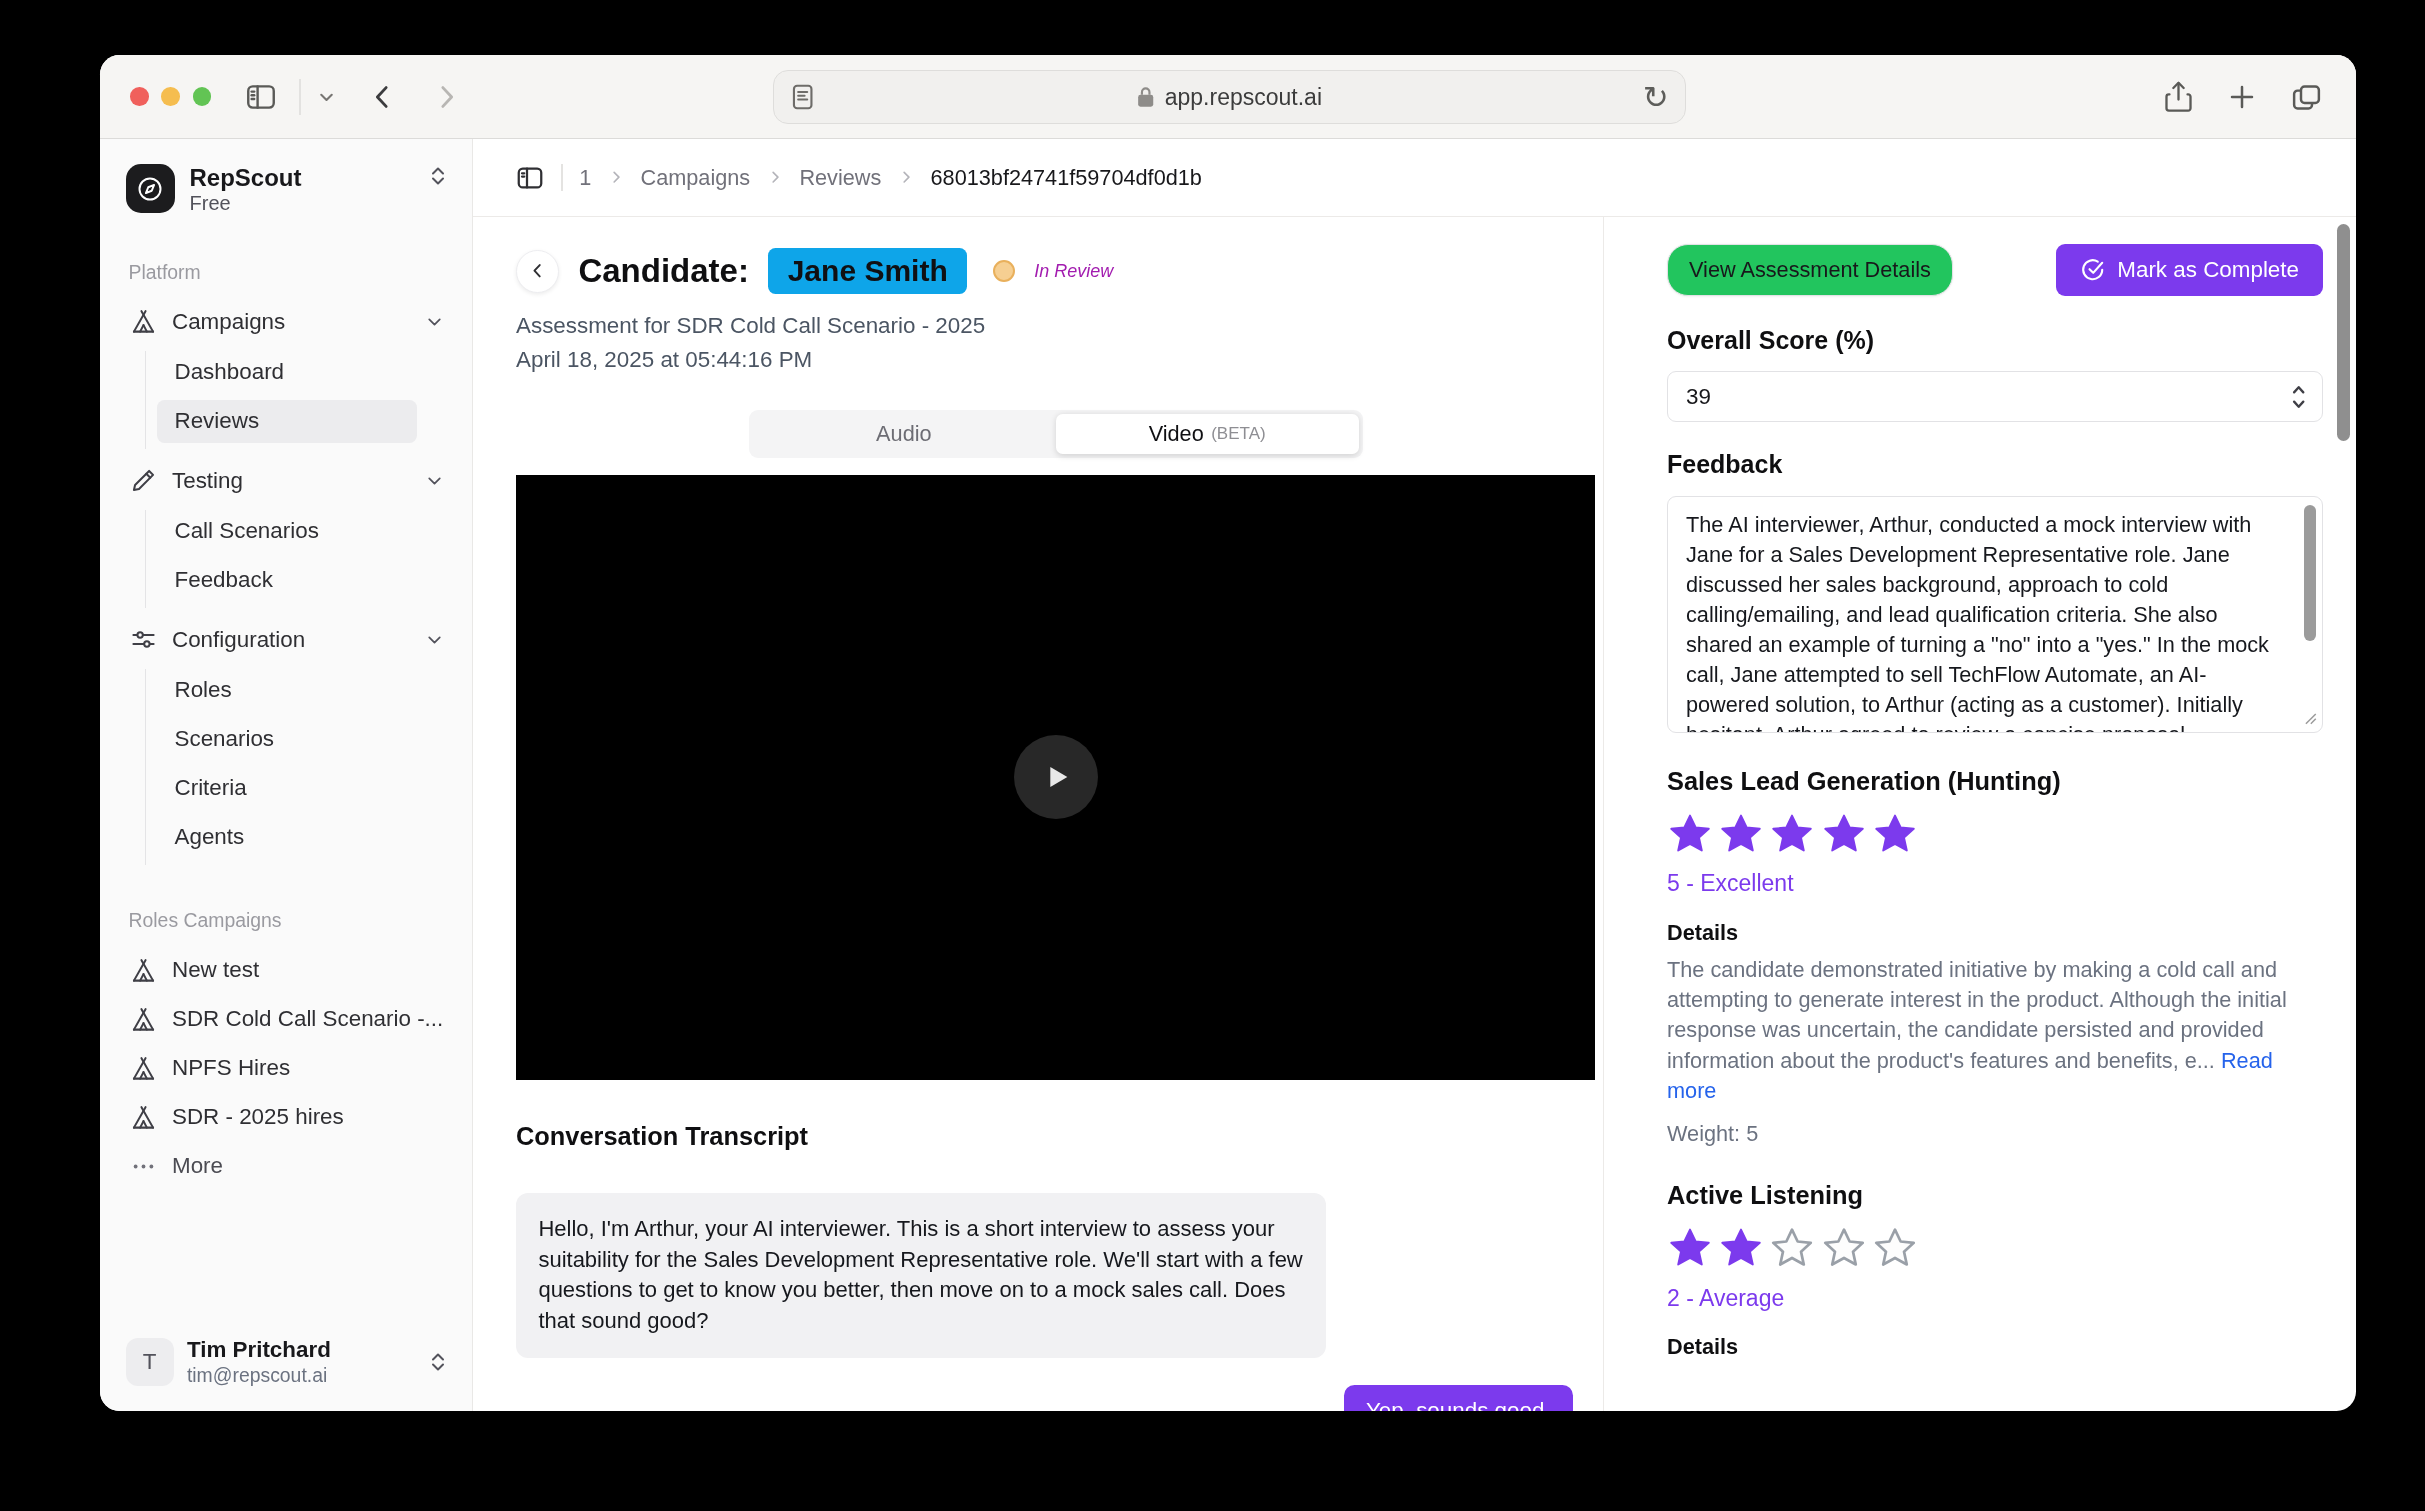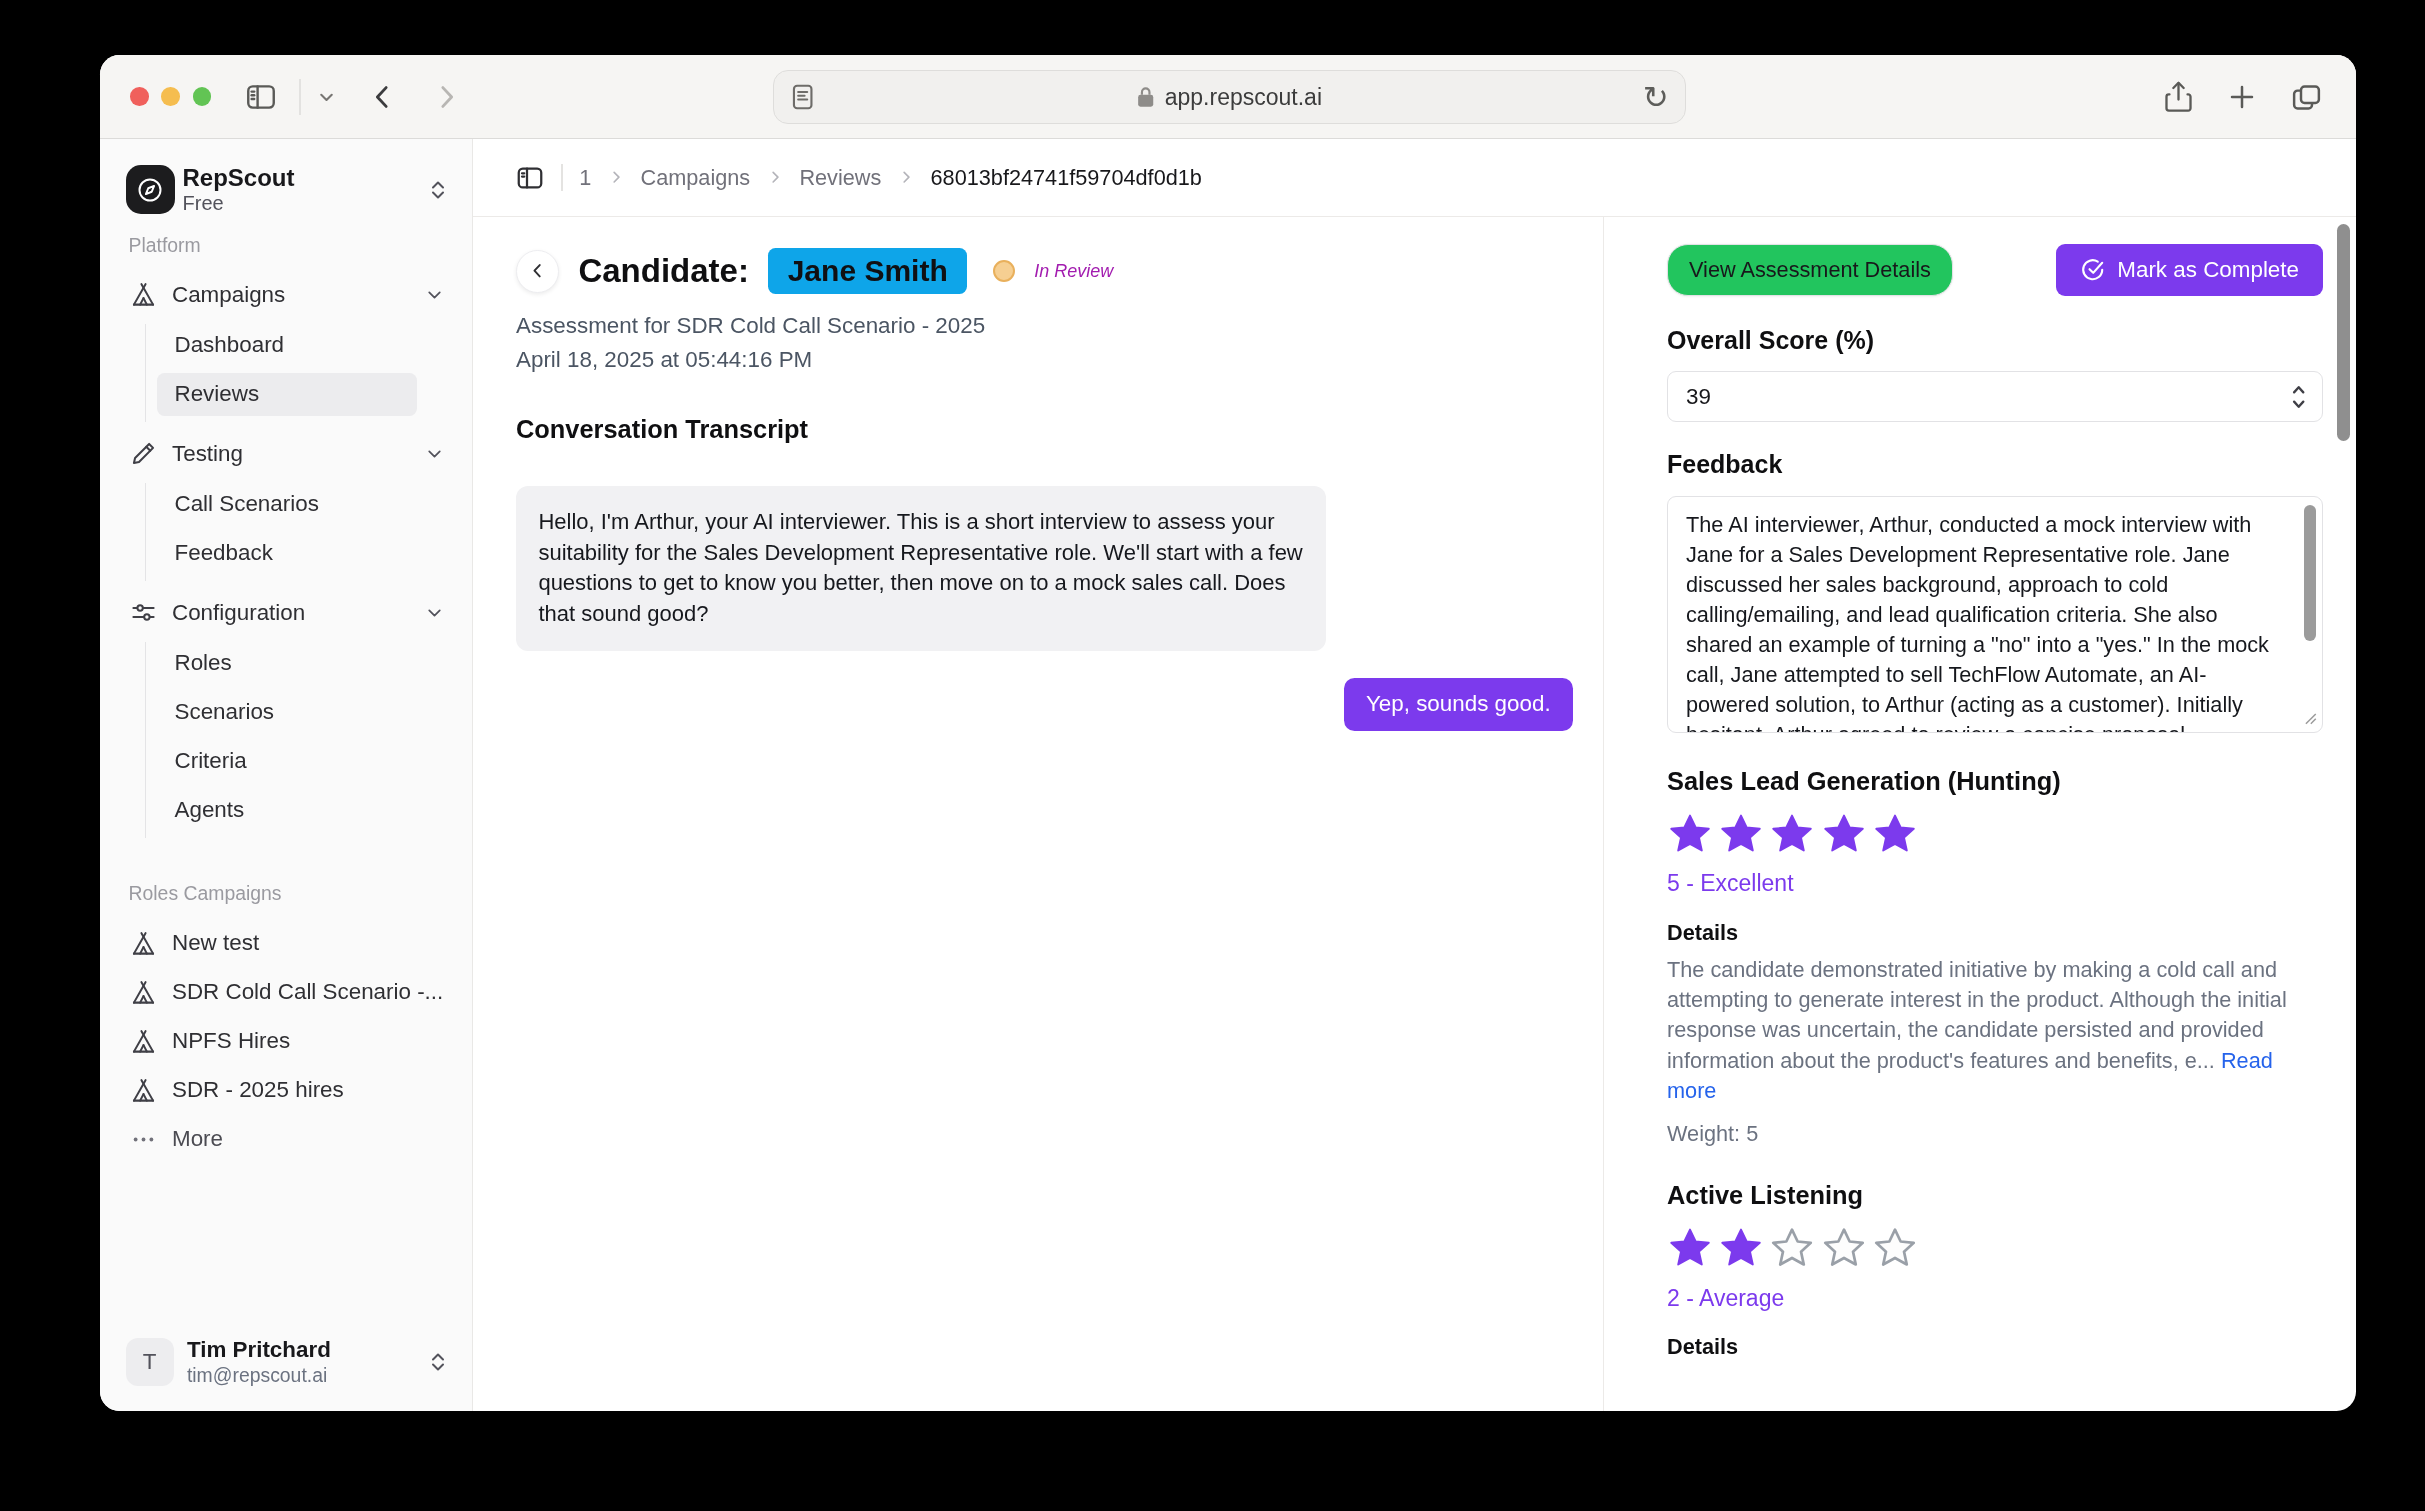--- a/index.html
+++ b/index.html
@@ -23,21 +23,21 @@
                 font-size:23px; color:#3c3c3c; }
   .refresh { font-size:31px; color:#5d5d5a; line-height:1; }
   .chrome-right { position:absolute; right:33px; top:0; height:84px; display:flex; align-items:center; gap:33px; }
 
   
   .app { flex:1; display:flex; min-height:0; }
 
   
   .sidebar { width:373px; flex-shrink:0; background:#fafafa; border-right:1.5px solid #e9e8e6;
              padding:25.4px 18px 19.4px 21px; display:flex; flex-direction:column; }
-  .brand { display:flex; align-items:center; gap:8px; padding:0 4.5px; margin-bottom:19px; }
+  .brand { display:flex; gap:15px; padding:0 4.5px; margin-bottom:46px; }
   .brand-logo { width:49px; height:49px; background:#1c1c1e; border-radius:15px;
                 display:flex; align-items:center; justify-content:center; flex-shrink:0; }
   .brand-name { font-size:24px; font-weight:700; color:#18181b; line-height:1.15; }
   .brand-plan { font-size:20px; color:#52525b; }
   .ml-auto { margin-left:auto; }
   .sec-label { font-size:19.4px; color:#9a9aa0; margin:0 0 16.4px 7.5px; }
   .nrow { display:flex; align-items:center; gap:15px; height:43px; padding:0 9px;
           border-radius:9px; font-size:22.4px; color:#2f2f33; margin-bottom:6px; }
   .children { border-left:1.5px solid #e4e4e6; margin:1.5px 37px 10.5px 24px; padding-left:10.5px; }
   .crow { height:43px; display:flex; align-items:center; padding:0 18px; border-radius:7.5px;
@@ -413,20 +413,38 @@
                 </svg>
             </span>
             <span class="cand-title">Candidate:</span>
             <span class="name-chip">Jane Smith</span>
             <span class="status-dot"></span>
             <span class="status-txt">In Review</span>
           </div>
           <div class="sub">Assessment for SDR Cold Call Scenario - 2025</div>
           <div class="sub2">April 18, 2025 at 05:44:16 PM</div>
 
+          <div class="media">
+            <div class="tabs">
+              <div class="tab">
+                <span>Audio</span>
+              </div>
+              <div class="tab active">
+                <span>Video</span>
+                <span class="beta">(BETA)</span>
+              </div>
+            </div>
+            <div class="video">
+              <span class="play">
+                <svg width="34" height="34" viewBox="0 0 24 24" fill="#e8e8e8">
+                    <polygon points="8,5 20,12 8,19"></polygon>
+                  </svg>
+              </span>
+            </div>
+          </div>
 
           <div class="tr-title">Conversation Transcript</div>
           <div class="bubble-agent">Hello, I'm Arthur, your AI interviewer. This is a short interview to assess your suitability for the Sales Development Representative role. We'll start with a few questions to get to know you better, then move on to a mock sales call. Does that sound good?</div>
           <div class="bubble-user">Yep, sounds good.</div>
         </section>
 
         <section class="rightcol">
           <div class="btnrow">
             <button class="btn-outline">View Assessment Details</button>
             <button class="btn-primary">

